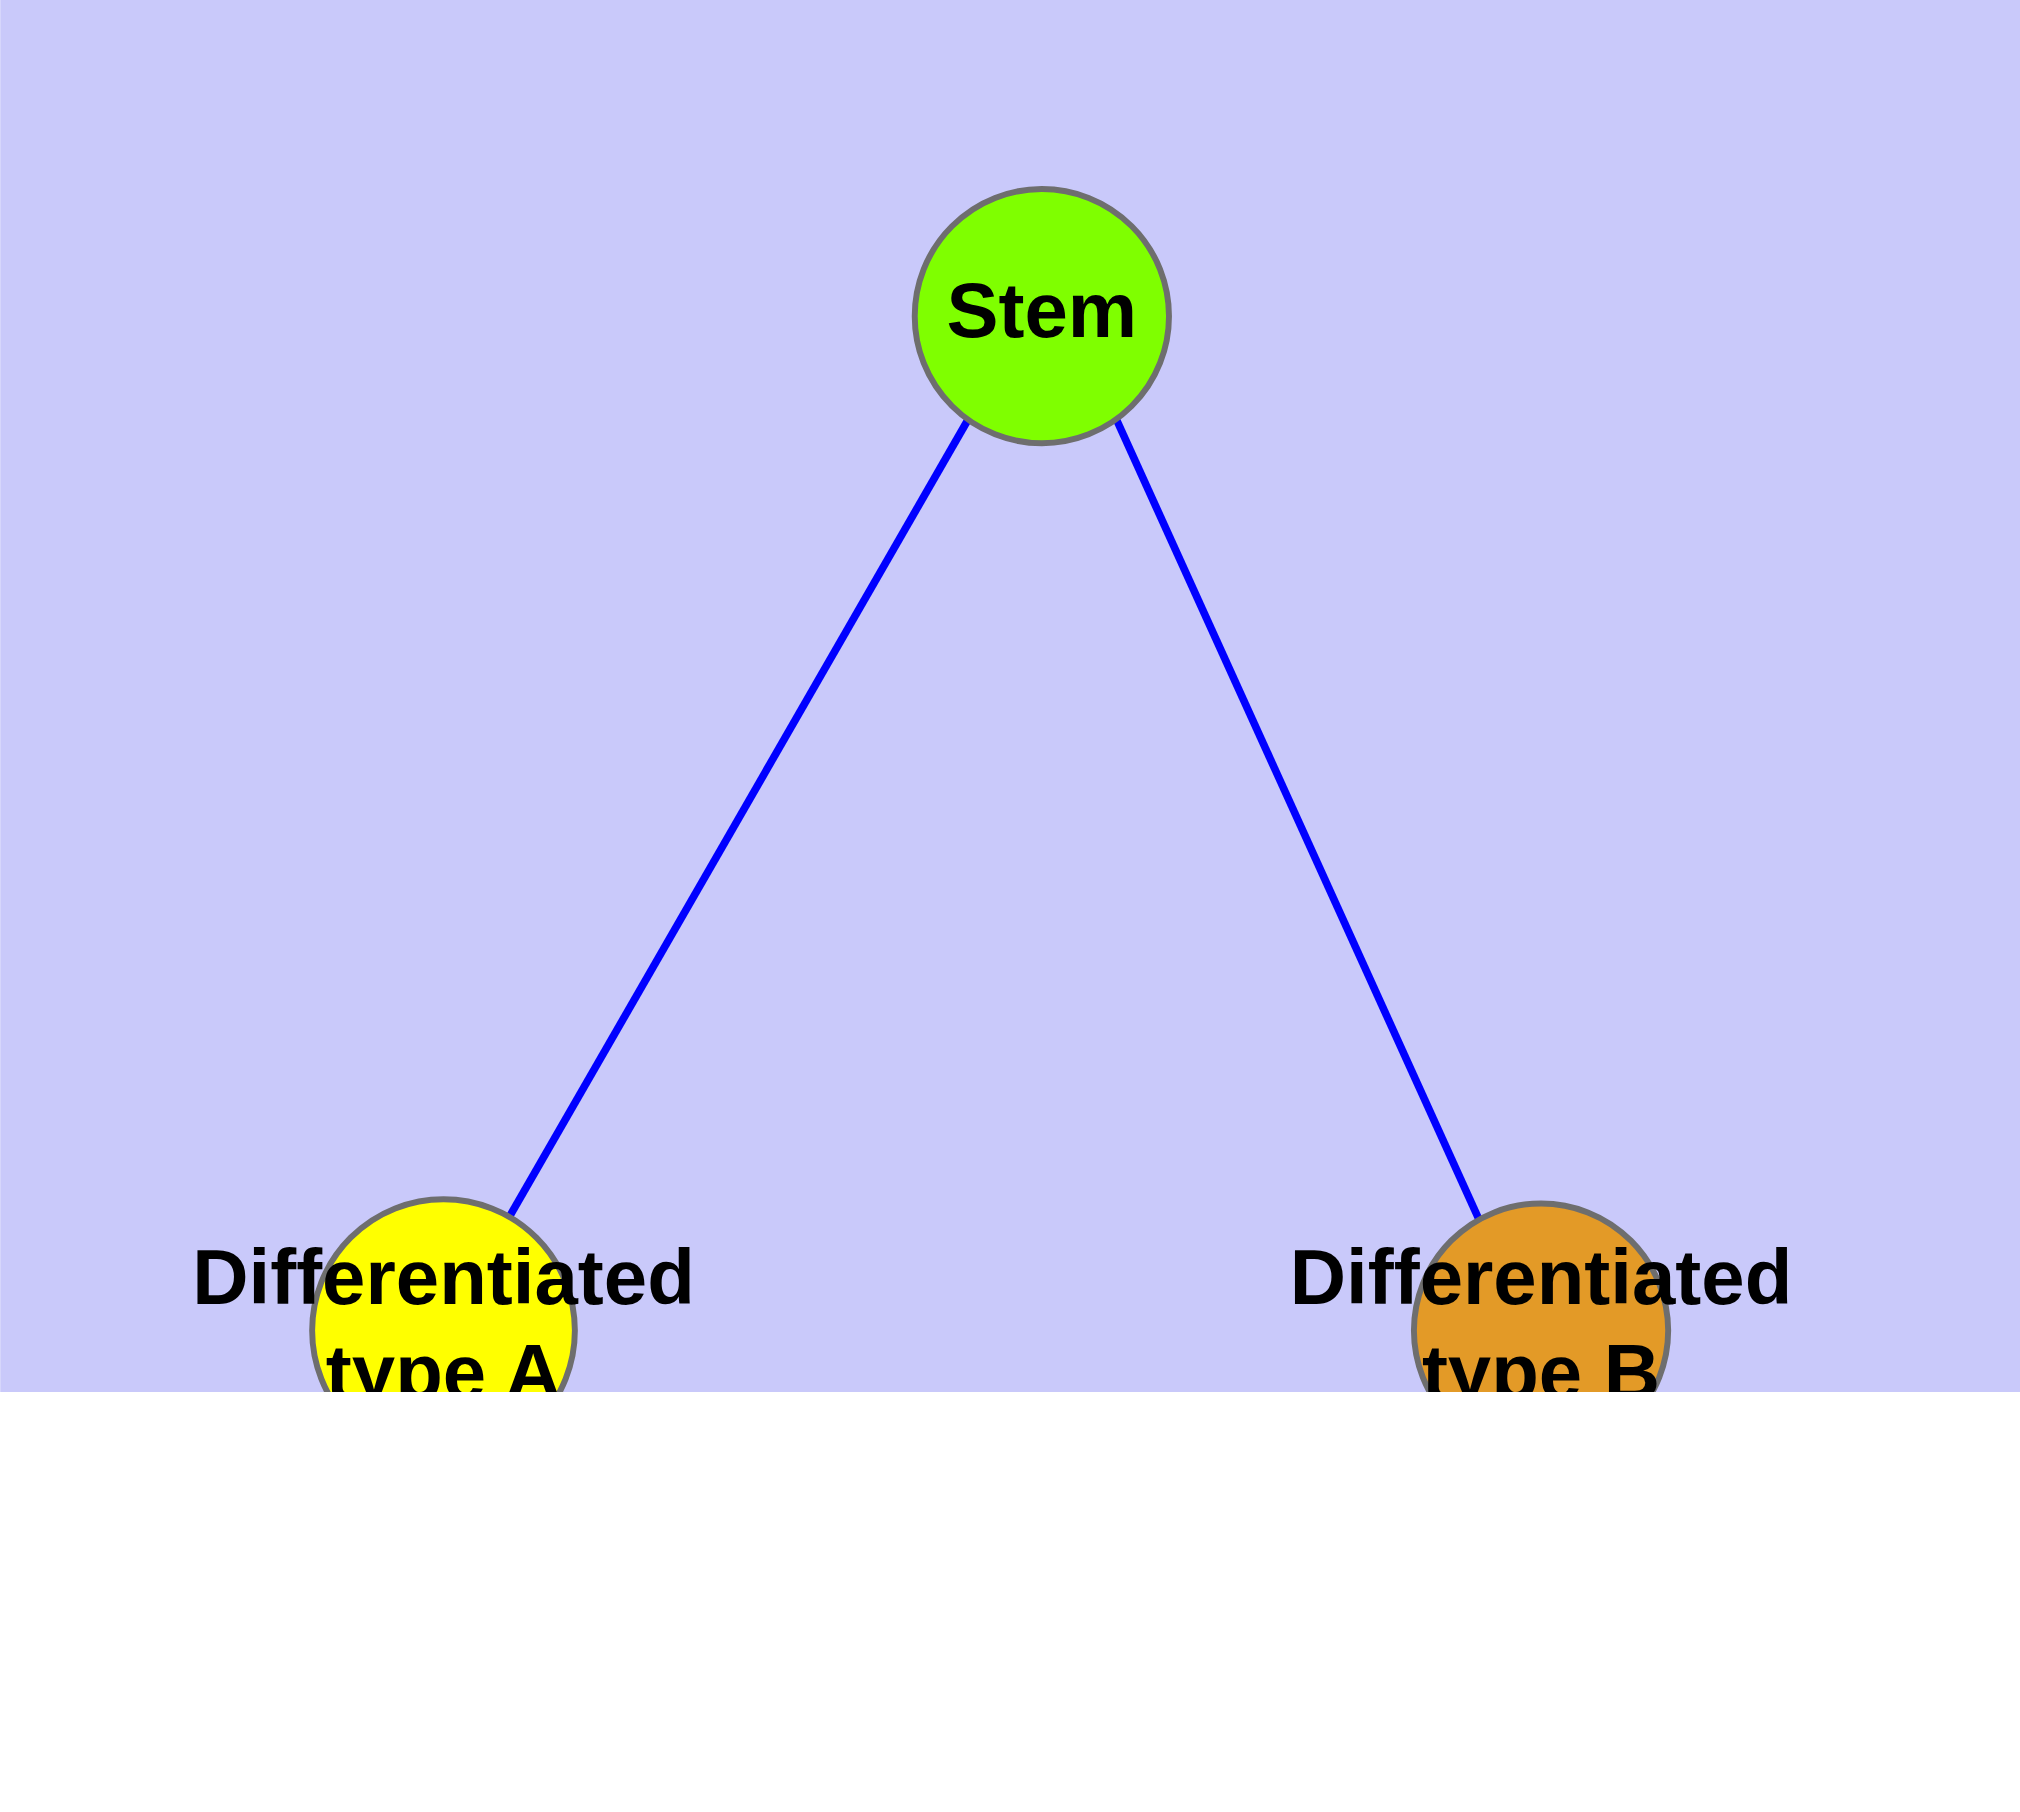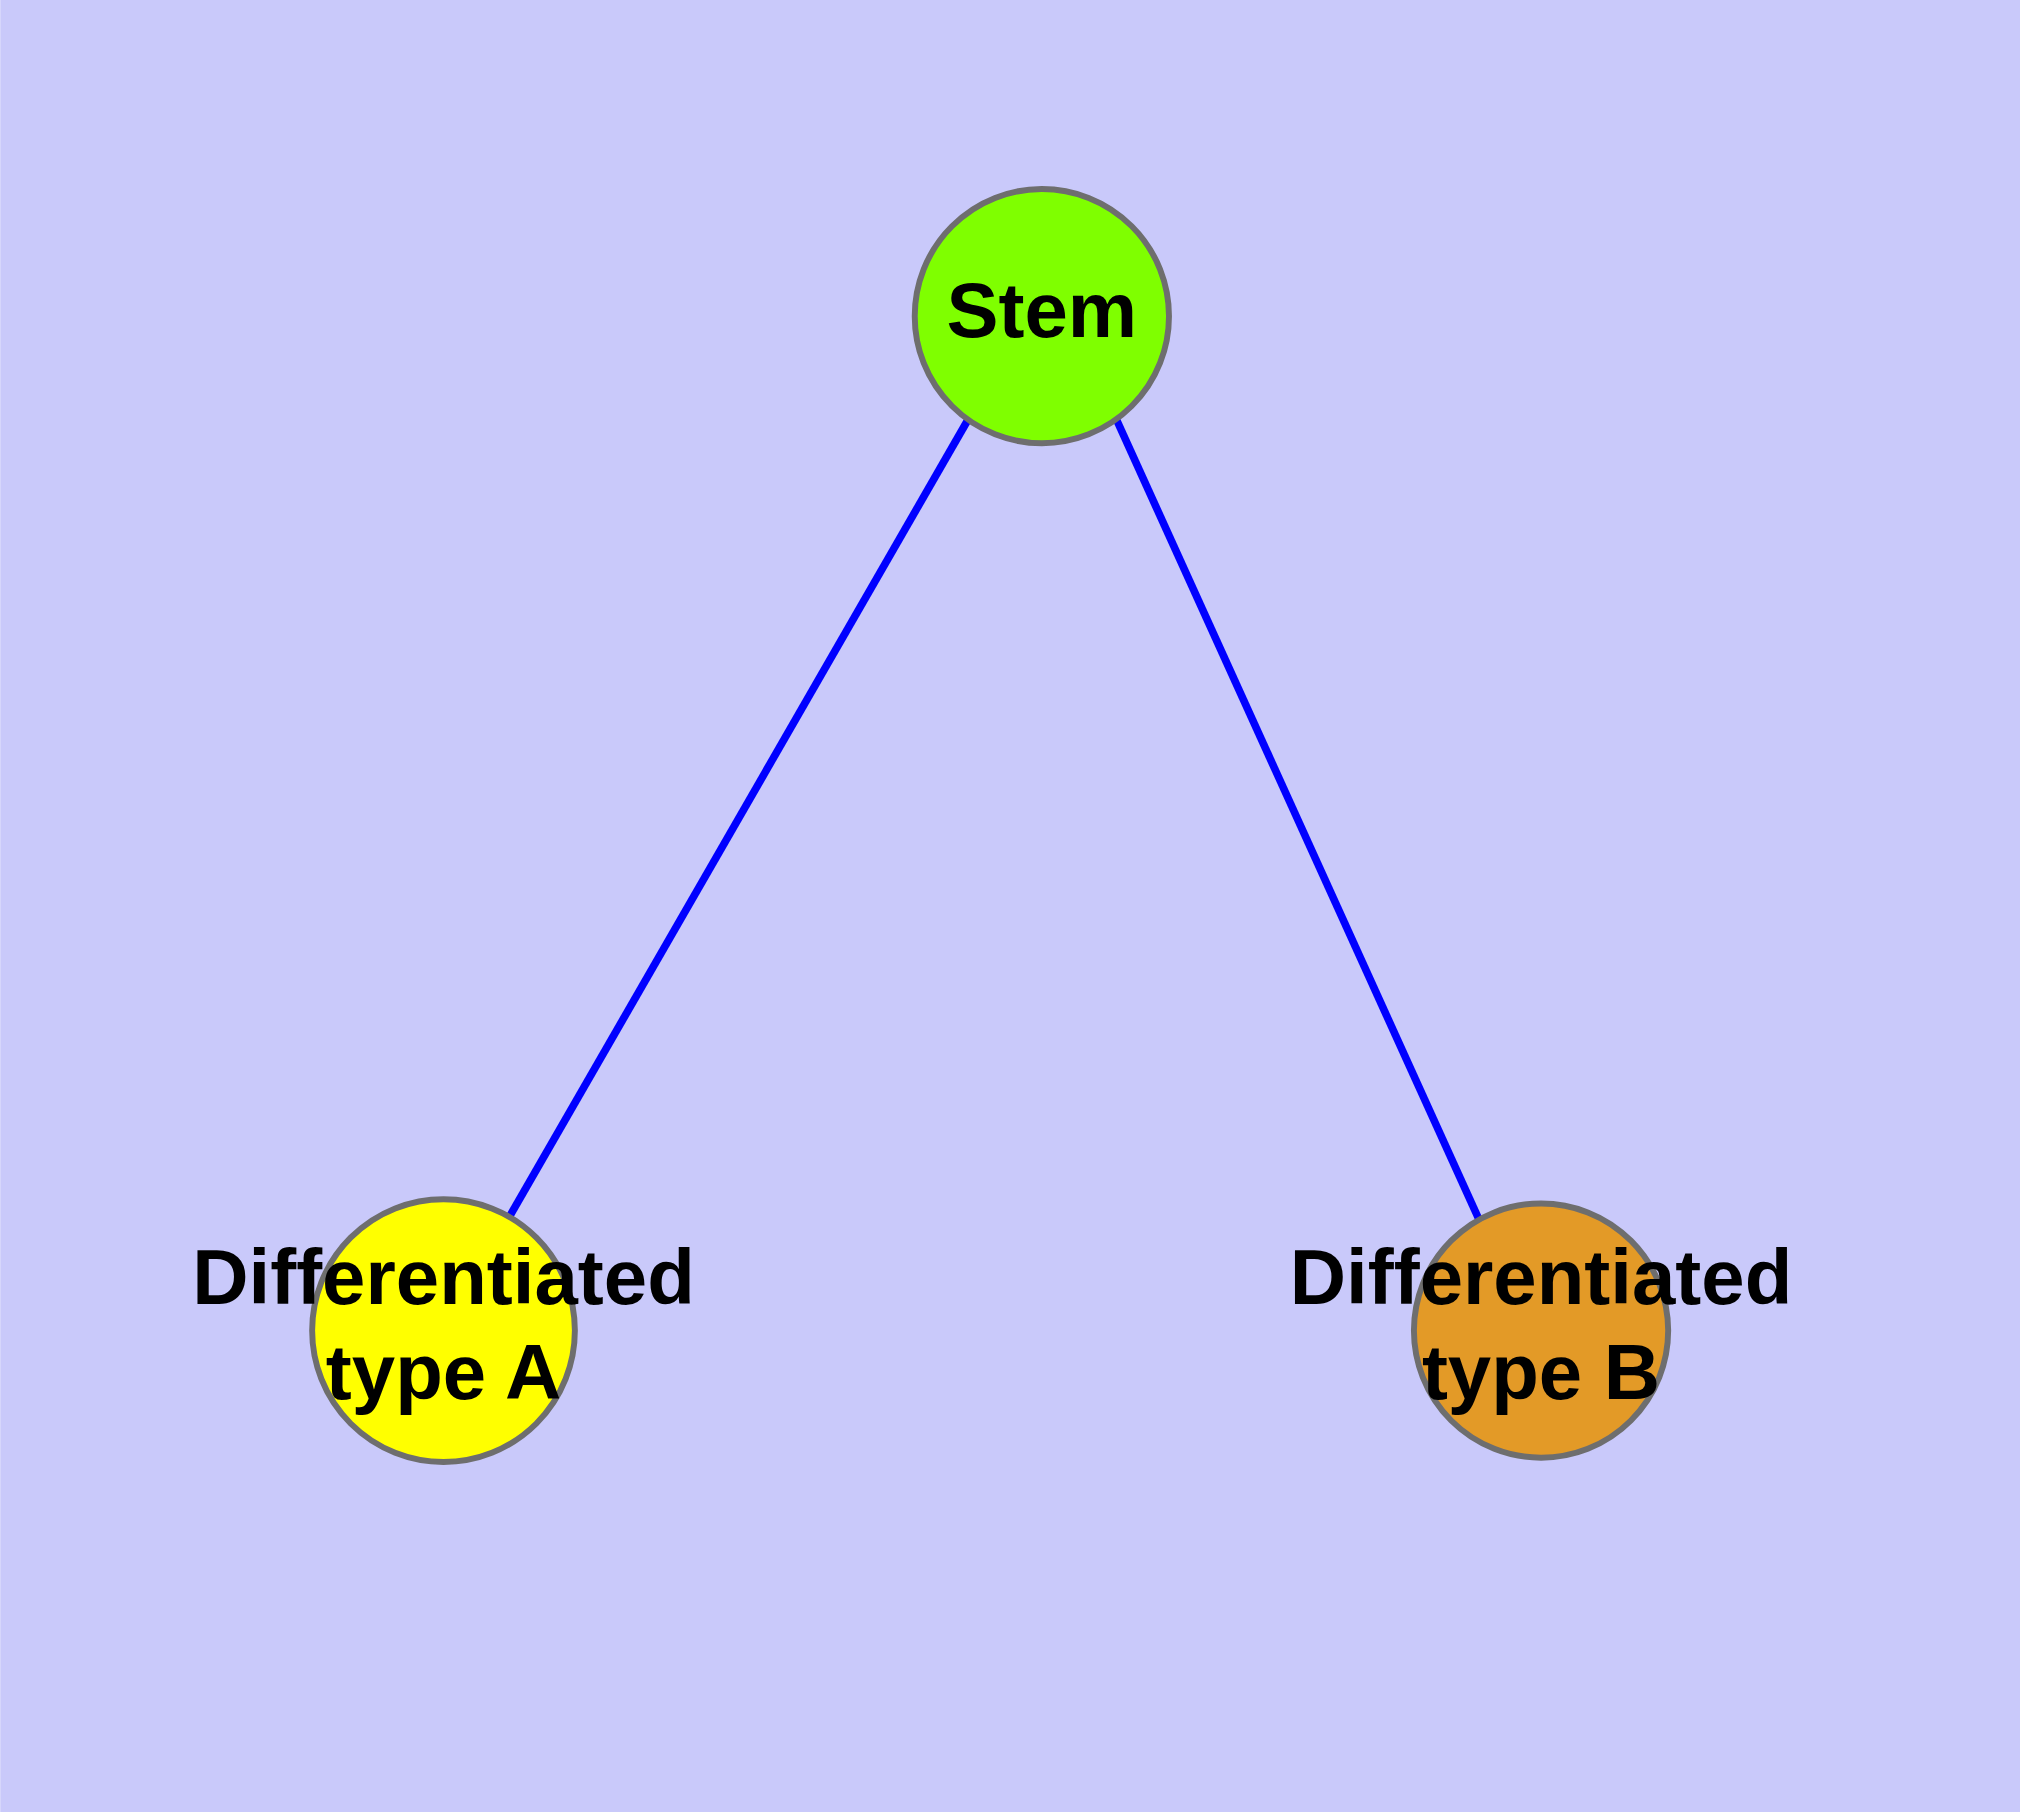--- a/index.html
+++ b/index.html
@@ -27,21 +27,21 @@
     font-weight: bold;
     fill: #000000;
     text-anchor: middle;
     dominant-baseline: middle;
     paint-order: normal;
   }
 </style>
 </head>
 <body>
 
-<div id="canvas" style="width: 2021px; height: 1812px;">
+<div id="canvas" style="width: 2021px; height: 1392px;">
   <svg id="graph-svg" viewBox="0 0 2384 2138" xmlns="http://www.w3.org/2000/svg" style="width: 2021px; height: 1812px;">
 
     <rect id="bg-rect" x="0" y="0" width="2384" height="2138" fill="#c9c9fa"></rect>
 
     <g id="edges-layer">
         <line x1="1142" y1="495" x2="600" y2="1437" stroke="#0000ff" stroke-width="9" stroke-linecap="butt"></line>
         <line x1="1317" y1="495" x2="1748" y2="1446" stroke="#0000ff" stroke-width="9" stroke-linecap="butt"></line>
       </g>
     <g id="nodes-layer">
         <circle cx="1229" cy="373" r="150" fill="#7fff00" stroke="#6e6e6e" stroke-width="7"></circle>

